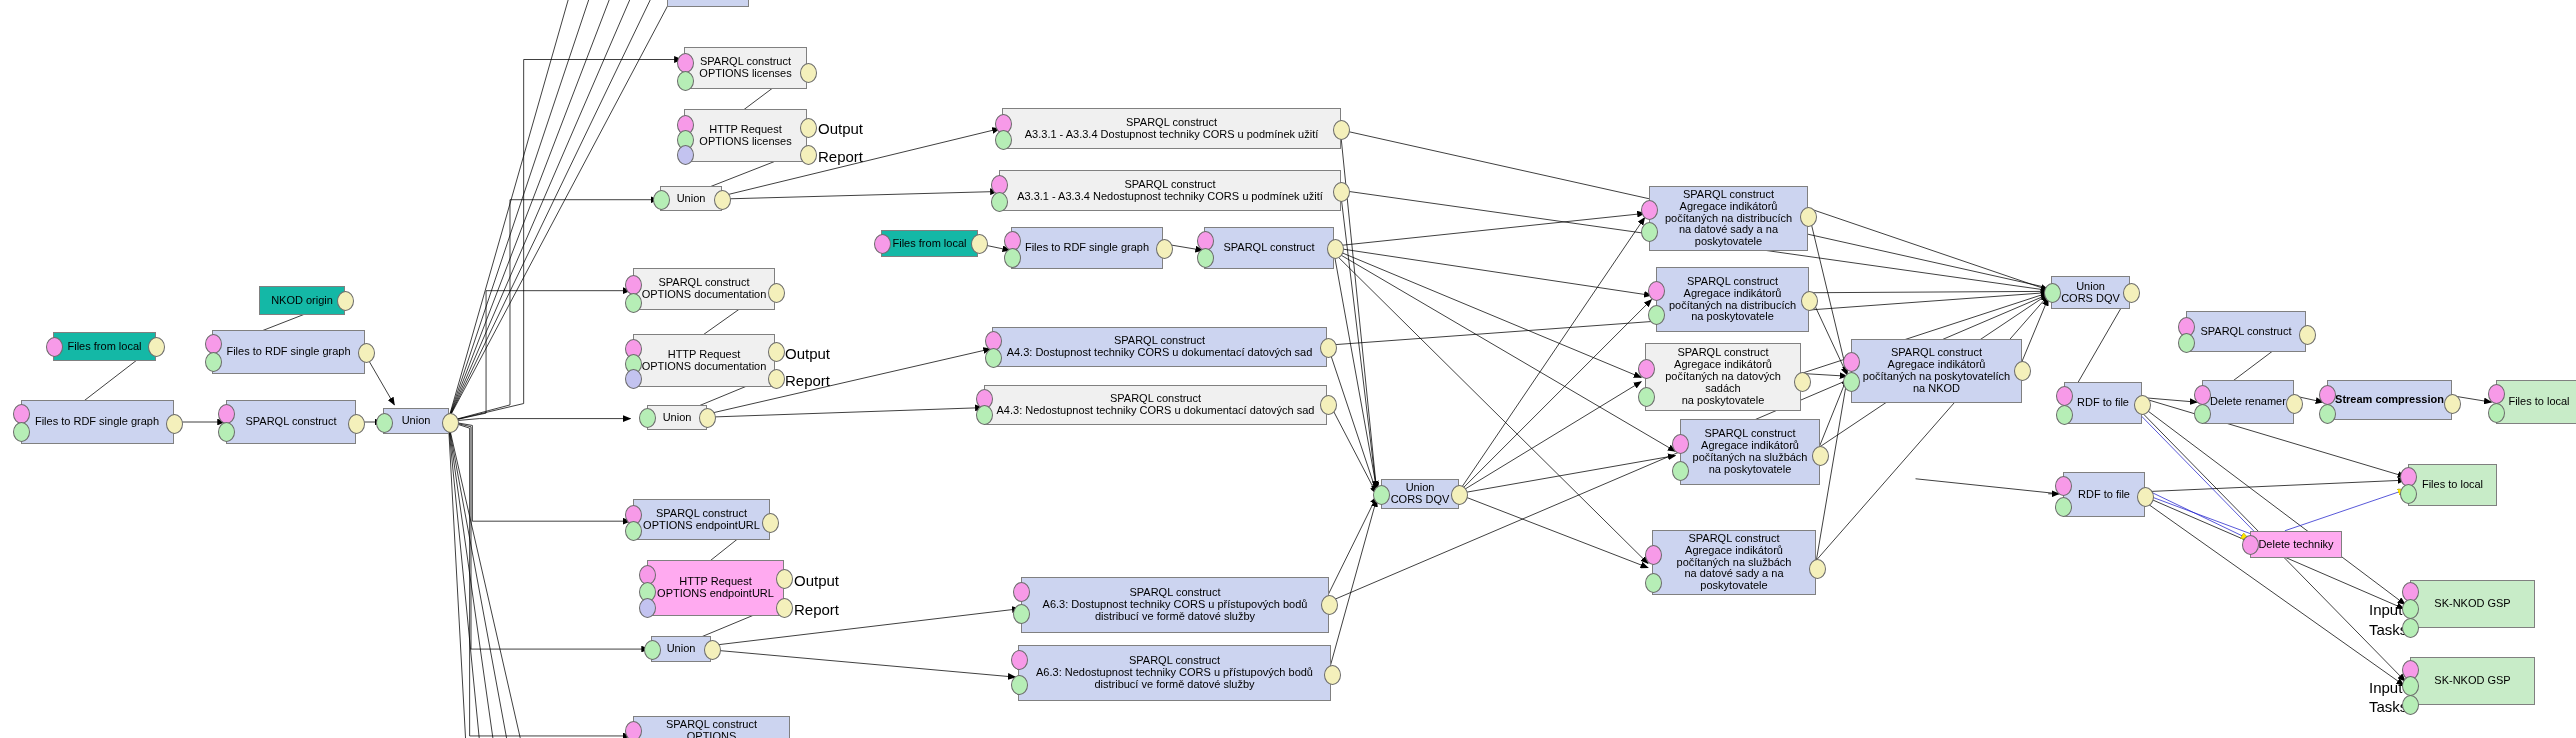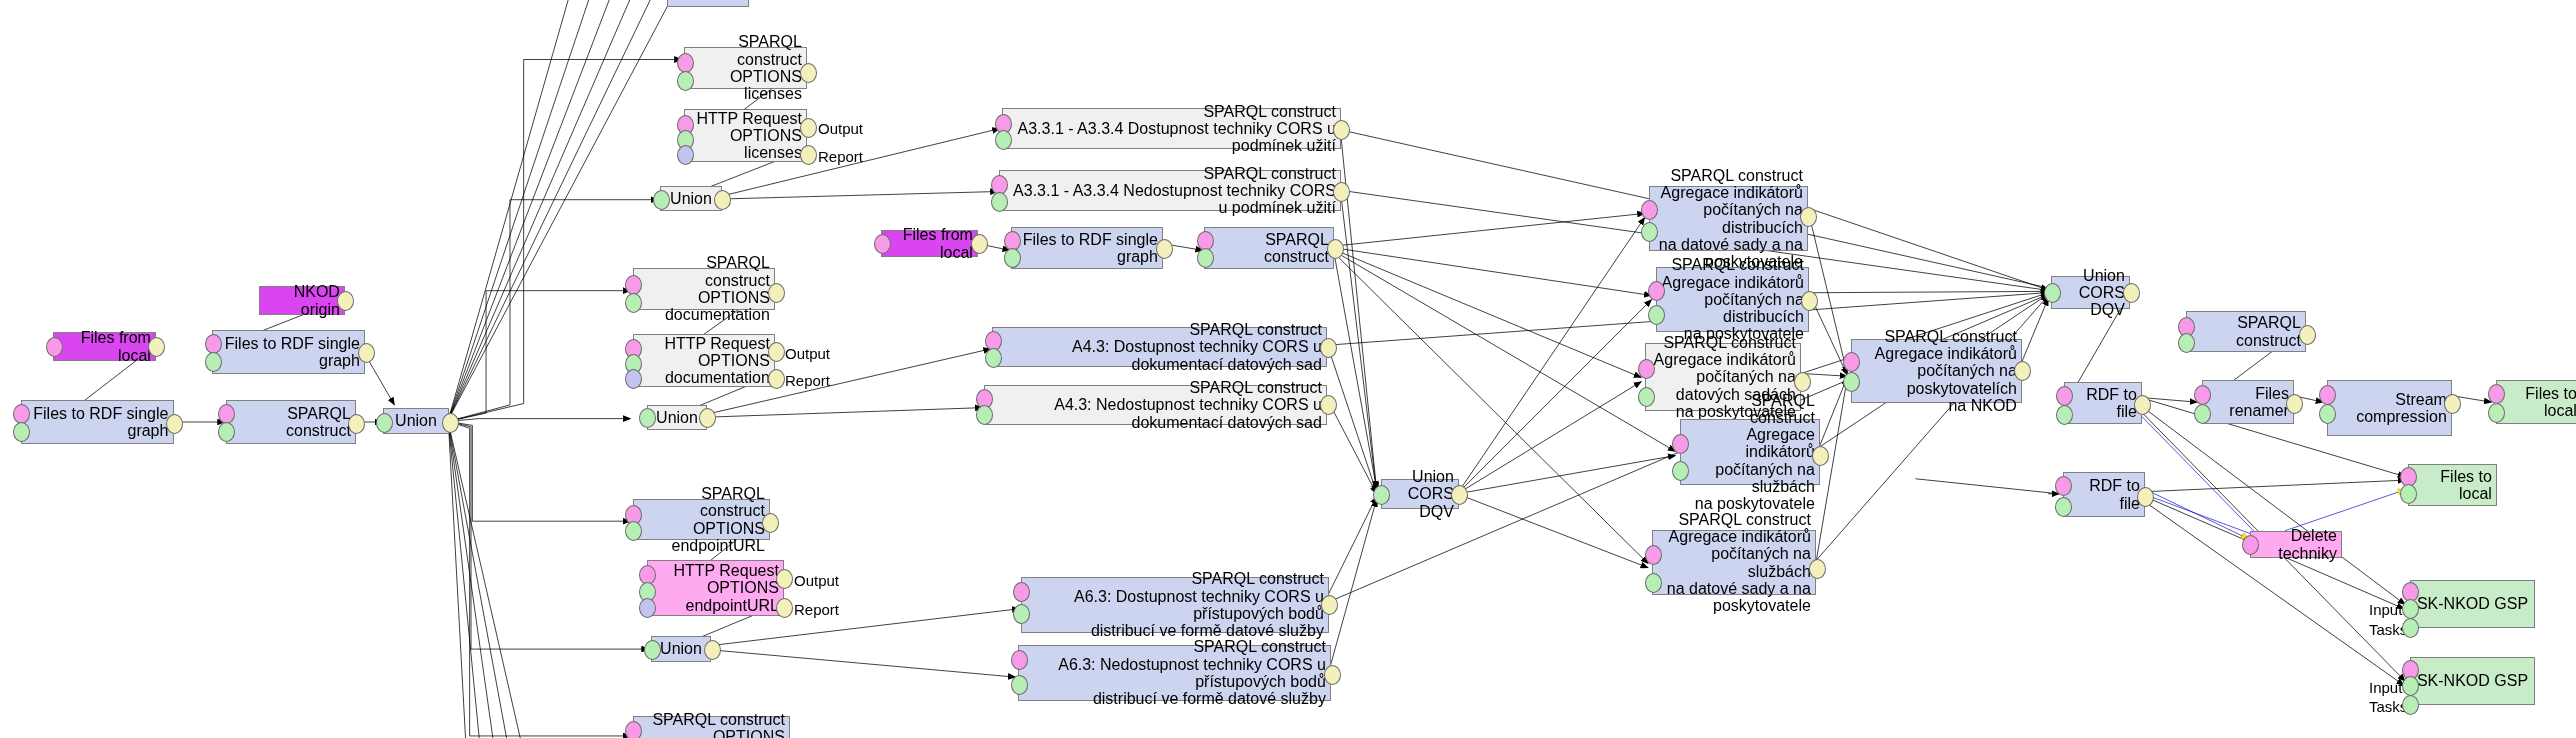--- a/index.html
+++ b/index.html
@@ -22,31 +22,31 @@
     height: 738px;
     pointer-events: none;
   }
   .node {
     position: absolute;
     box-sizing: border-box;
     border: 1.4px solid #808080;
     display: flex;
     align-items: center;
     justify-content: center;
-    text-align: right;
-    font-size: 16px;
+    text-align: center;
+    font-size: 11px;
     line-height: 1.08;
     color: #000000;
     white-space: pre-line;
     padding: 1.4px 4.1px;
     z-index: 5;
   }
   .node.blue   { background: #ccd4f0; }
   .node.gray   { background: #f0f0f0; }
-  .node.peach  { background: #d946ef; }
+  .node.peach  { background: #14b8a6; }
   .node.pink   { background: #ffaaf0; }
   .node.green  { background: #c8ecc8; }
 
   .port {
     position: absolute;
     width: 15px;
     height: 18px;
     border-radius: 50%;
     border: 0.7px solid #6b6b6b;
     z-index: 9;
@@ -363,25 +363,25 @@
       <div class="port greenp" style="left: 2044px; top: 283px;"></div>
       <div class="port yellow" style="left: 2123px; top: 283px;"></div>
       <div class="node blue" style="left: 2186px; top: 311px; width: 120px; height: 41px;">SPARQL construct</div>
       <div class="port magenta" style="left: 2178px; top: 317px;"></div>
       <div class="port greenp" style="left: 2178px; top: 333px;"></div>
       <div class="port yellow" style="left: 2299px; top: 325px;"></div>
       <div class="node blue" style="left: 2064px; top: 382px; width: 78px; height: 42px;">RDF to file</div>
       <div class="port magenta" style="left: 2056px; top: 386px;"></div>
       <div class="port greenp" style="left: 2056px; top: 405px;"></div>
       <div class="port yellow" style="left: 2134px; top: 395px;"></div>
-      <div class="node blue" style="left: 2202px; top: 380px; width: 92px; height: 44px;">Files renamer</div>
+      <div class="node blue" style="left: 2202px; top: 380px; width: 92px; height: 44px;">Delete renamer</div>
       <div class="port magenta" style="left: 2194px; top: 385px;"></div>
       <div class="port greenp" style="left: 2194px; top: 404px;"></div>
       <div class="port yellow" style="left: 2286px; top: 394px;"></div>
-      <div class="node blue" style="left: 2327px; top: 380px; width: 125px; height: 56px;">Stream compression</div>
+      <div class="node blue" style="left: 2327px; top: 380px; width: 125px; height: 40px; font-weight: bold;">Stream compression</div>
       <div class="port magenta" style="left: 2319px; top: 385px;"></div>
       <div class="port greenp" style="left: 2319px; top: 404px;"></div>
       <div class="port yellow" style="left: 2444px; top: 394px;"></div>
       <div class="node green" style="left: 2496px; top: 380px; width: 86px; height: 44px;">Files to local</div>
       <div class="port magenta" style="left: 2488px; top: 384px;"></div>
       <div class="port greenp" style="left: 2488px; top: 403px;"></div>
       <div class="node blue" style="left: 2063px; top: 472px; width: 82px; height: 45px;">RDF to file</div>
       <div class="port magenta" style="left: 2055px; top: 476px;"></div>
       <div class="port greenp" style="left: 2055px; top: 497px;"></div>
       <div class="port yellow" style="left: 2137px; top: 487px;"></div>

